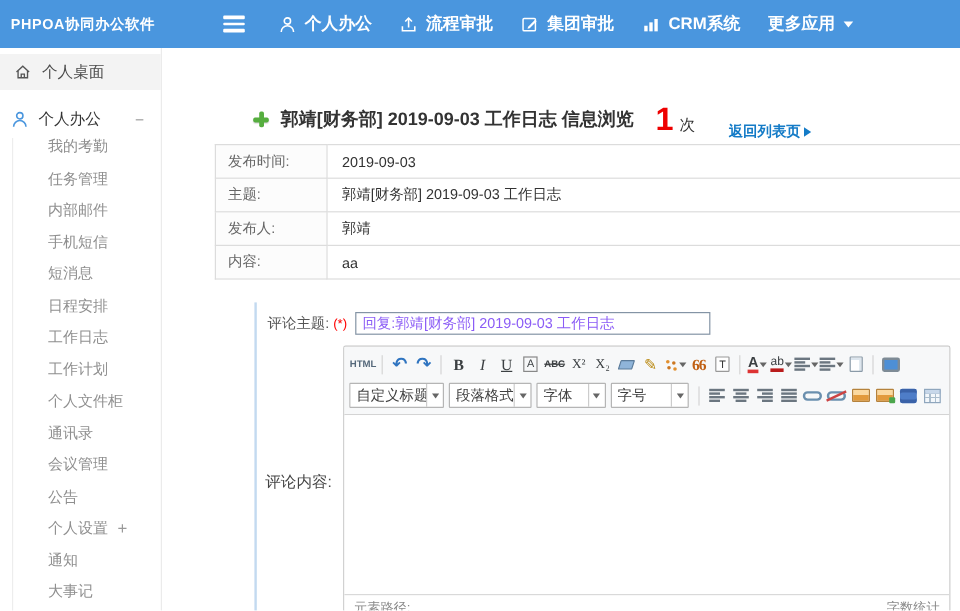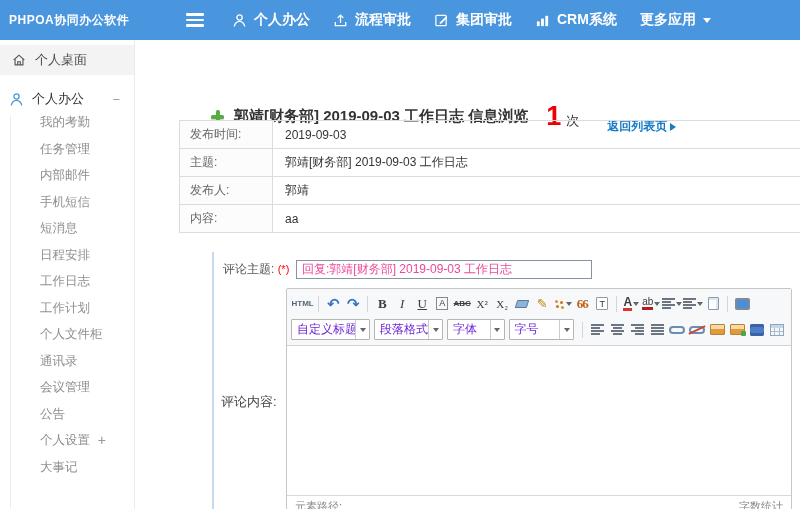--- a/index.html
+++ b/index.html
@@ -22,41 +22,41 @@
   .sidebar { width:135px; min-width:135px; border-right:1px solid #ebebeb; padding-top:5px; position:relative; background:#fff; }
   .sb-line { position:absolute; left:10px; top:75px; bottom:0; width:1px; background:#ededed; }
   .sb-desktop { height:30px; background:#f3f3f3; display:flex; align-items:center; gap:9px; padding-left:12px; font-size:13px; color:#4a4a4a; margin-bottom:9px; cursor:pointer; }
   .sb-group { height:30px; display:flex; align-items:center; gap:8px; padding:0 14px 0 9px; font-size:13px; color:#333; cursor:pointer; position:relative; }
   .sb-collapse { margin-left:auto; color:#999; font-size:13px; }
   .sb-item { height:26.5px; display:flex; align-items:flex-start; padding-left:40px; padding-right:28px; font-size:12.5px; color:#8f8f8f; cursor:pointer; position:relative; }
   .sb-plus { margin-left:auto; color:#999; font-size:14px; }
 
   
   .main { flex:1; position:relative; overflow:hidden; background:#fff; }
-  .title-row { position:absolute; left:76px; top:58px; display:flex; align-items:center; white-space:nowrap; }
+  .title-row { position:absolute; left:76px; top:41px; display:flex; align-items:center; white-space:nowrap; }
   .plus-ic { width:13px; height:13px; position:relative; display:inline-block; }
   .plus-ic::before { content:""; position:absolute; left:0; top:4.5px; width:13px; height:4px; background:#56ae3f; border-radius:1.5px; box-shadow:0 1px 1px rgba(0,0,0,.2); }
   .plus-ic::after { content:""; position:absolute; left:4.5px; top:0; width:4px; height:13px; background:#56ae3f; border-radius:1.5px; }
   .page-title { font-size:15px; font-weight:bold; color:#333; margin-left:10px; }
   .view-count { color:#ee0000; font-size:27px; font-weight:bold; margin-left:18px; line-height:1; }
   .view-unit { font-size:13px; color:#333; margin-left:5px; margin-top:8px; }
   .back-link { margin-left:28px; color:#147bc7; font-size:12px; font-weight:bold; display:flex; align-items:center; gap:3px; cursor:pointer; margin-top:20px; }
   .tri-right { width:0; height:0; border-top:4px solid transparent; border-bottom:4px solid transparent; border-left:6px solid #147bc7; display:inline-block; }
 
   table.info-table { position:absolute; left:44px; top:80px; border-collapse:collapse; table-layout:fixed; width:700px; }
   .info-table td { border:1px solid #dcdcdc; height:28px; font-size:12px; overflow:hidden; white-space:nowrap; }
   .info-table td.lbl { width:93px; color:#666; padding-left:10px; background:#fcfcfc; }
   .info-table td.val { color:#333; padding-left:12px; }
 
   
   .comment-area { position:absolute; left:77px; top:212px; width:620px; border-left:2px solid #c3daf0; }
   .subject-row { display:flex; align-items:center; height:34px; }
   .c-label { width:72px; padding-left:9px; font-size:12px; color:#555; flex:none; white-space:nowrap; }
   .req { color:#f00; font-size:11px; }
-  .subject-input { width:296px; height:19px; border:1px solid #8494a5; font-size:12px; padding:1px 5px; margin-left:10px; font-family:inherit; color:#ec4899; }
+  .subject-input { width:296px; height:19px; border:1px solid #8494a5; font-size:12px; padding:1px 5px; margin-left:10px; font-family:inherit; color:#8b5cf6; }
   .content-row { display:flex; margin-top:2px; }
   .content-label { width:72px; padding-left:7px; font-size:13px; color:#444; flex:none; display:flex; align-items:center; white-space:nowrap; }
 
   .editor { width:506px; border:1px solid #c6c6c6; background:#fff; flex:none; height:228px; display:flex; flex-direction:column; border-radius:2px; }
   .ed-toolbar { background:#f7f8f9; border-bottom:1px solid #d4d4d4; padding:2px 4px; }
   .tb-row { display:flex; align-items:center; height:25px; white-space:nowrap; overflow:hidden; }
   .tb-row2 { height:27px; }
   .tb-btn { min-width:19px; height:20px; display:inline-flex; align-items:center; justify-content:center; margin:0 0.5px; font-size:12px; color:#3c4043; border-radius:2px; cursor:pointer; gap:1px; }
   .tb-sep { width:1px; height:16px; background:#d5d5d5; margin:0 4px; display:inline-block; }
 
@@ -88,21 +88,21 @@
   .ic-unlink { width:16px; height:8px; border:2px solid #6a8fae; border-radius:4px; display:inline-block; position:relative; }
   .ic-unlink::after { content:""; position:absolute; left:-3px; top:1px; width:18px; height:2px; background:#c44; transform:rotate(-25deg); }
   .ic-image { width:15px; height:11px; border:1px solid #b5823c; border-radius:1px; background:linear-gradient(180deg,#fbd9a0 0 45%,#e29a3c 45%); display:inline-block; }
   .ic-image2 { width:15px; height:11px; border:1px solid #b5823c; border-radius:1px; background:linear-gradient(180deg,#fbd9a0 0 45%,#e29a3c 45%); display:inline-block; position:relative; }
   .ic-image2::after { content:""; position:absolute; right:-2px; bottom:-2px; width:5px; height:5px; background:#4ca64c; border-radius:1px; }
   .ic-video { width:14px; height:12px; border-radius:2px; background:#4e7dc8; box-shadow:inset 0 3px 0 #3a62a8, inset 0 -3px 0 #3a62a8; display:inline-block; }
   .ic-table { width:14px; height:12px; border:1px solid #8fa6bd; background-color:#f3f7fb; display:inline-block;
               background-image:linear-gradient(#c7d7ea,#c7d7ea),repeating-linear-gradient(90deg,transparent 0 3.5px,#aabccc 3.5px 4.5px),repeating-linear-gradient(0deg,transparent 0 3px,#aabccc 3px 4px);
               background-size:14px 3px,100% 100%,100% 100%; background-repeat:no-repeat,repeat,repeat; }
 
-  .tb-select { height:21px; border:1px solid #b5b5b5; background:#fff; display:inline-flex; align-items:center; font-size:12px; color:#6d28d9; padding-left:5px; margin-right:4px; cursor:pointer; border-radius:1px; }
+  .tb-select { height:21px; border:1px solid #b5b5b5; background:#fff; display:inline-flex; align-items:center; font-size:12px; color:#404040; padding-left:5px; margin-right:4px; cursor:pointer; border-radius:1px; }
   .sel-label { flex:1; overflow:hidden; white-space:nowrap; }
   .sel-caret { margin-left:auto; width:14px; height:100%; border-left:1px solid #ccc; display:flex; align-items:center; justify-content:center; }
 
   .ed-content { flex:1; background:#fff; cursor:text; }
   .ed-status { height:20px; border-top:1px solid #d9d9d9; display:flex; justify-content:space-between; align-items:flex-start; padding:3px 8px; font-size:11px; color:#888; background:#fff; }
 </style>
 </head>
 <body>
 
 <div class="screen">
@@ -217,20 +217,23 @@
           </div>
           <div class="sb-item">
             <span>会议管理</span>
           </div>
           <div class="sb-item">
             <span>公告</span>
           </div>
           <div class="sb-item">
             <span>个人设置</span>
             <span class="sb-plus">+</span>
+          </div>
+          <div class="sb-item">
+            <span>通知</span>
           </div>
           <div class="sb-item">
             <span>大事记</span>
           </div>
         </div>
     </aside>
 
     <main class="main">
 
       <div class="title-row">

